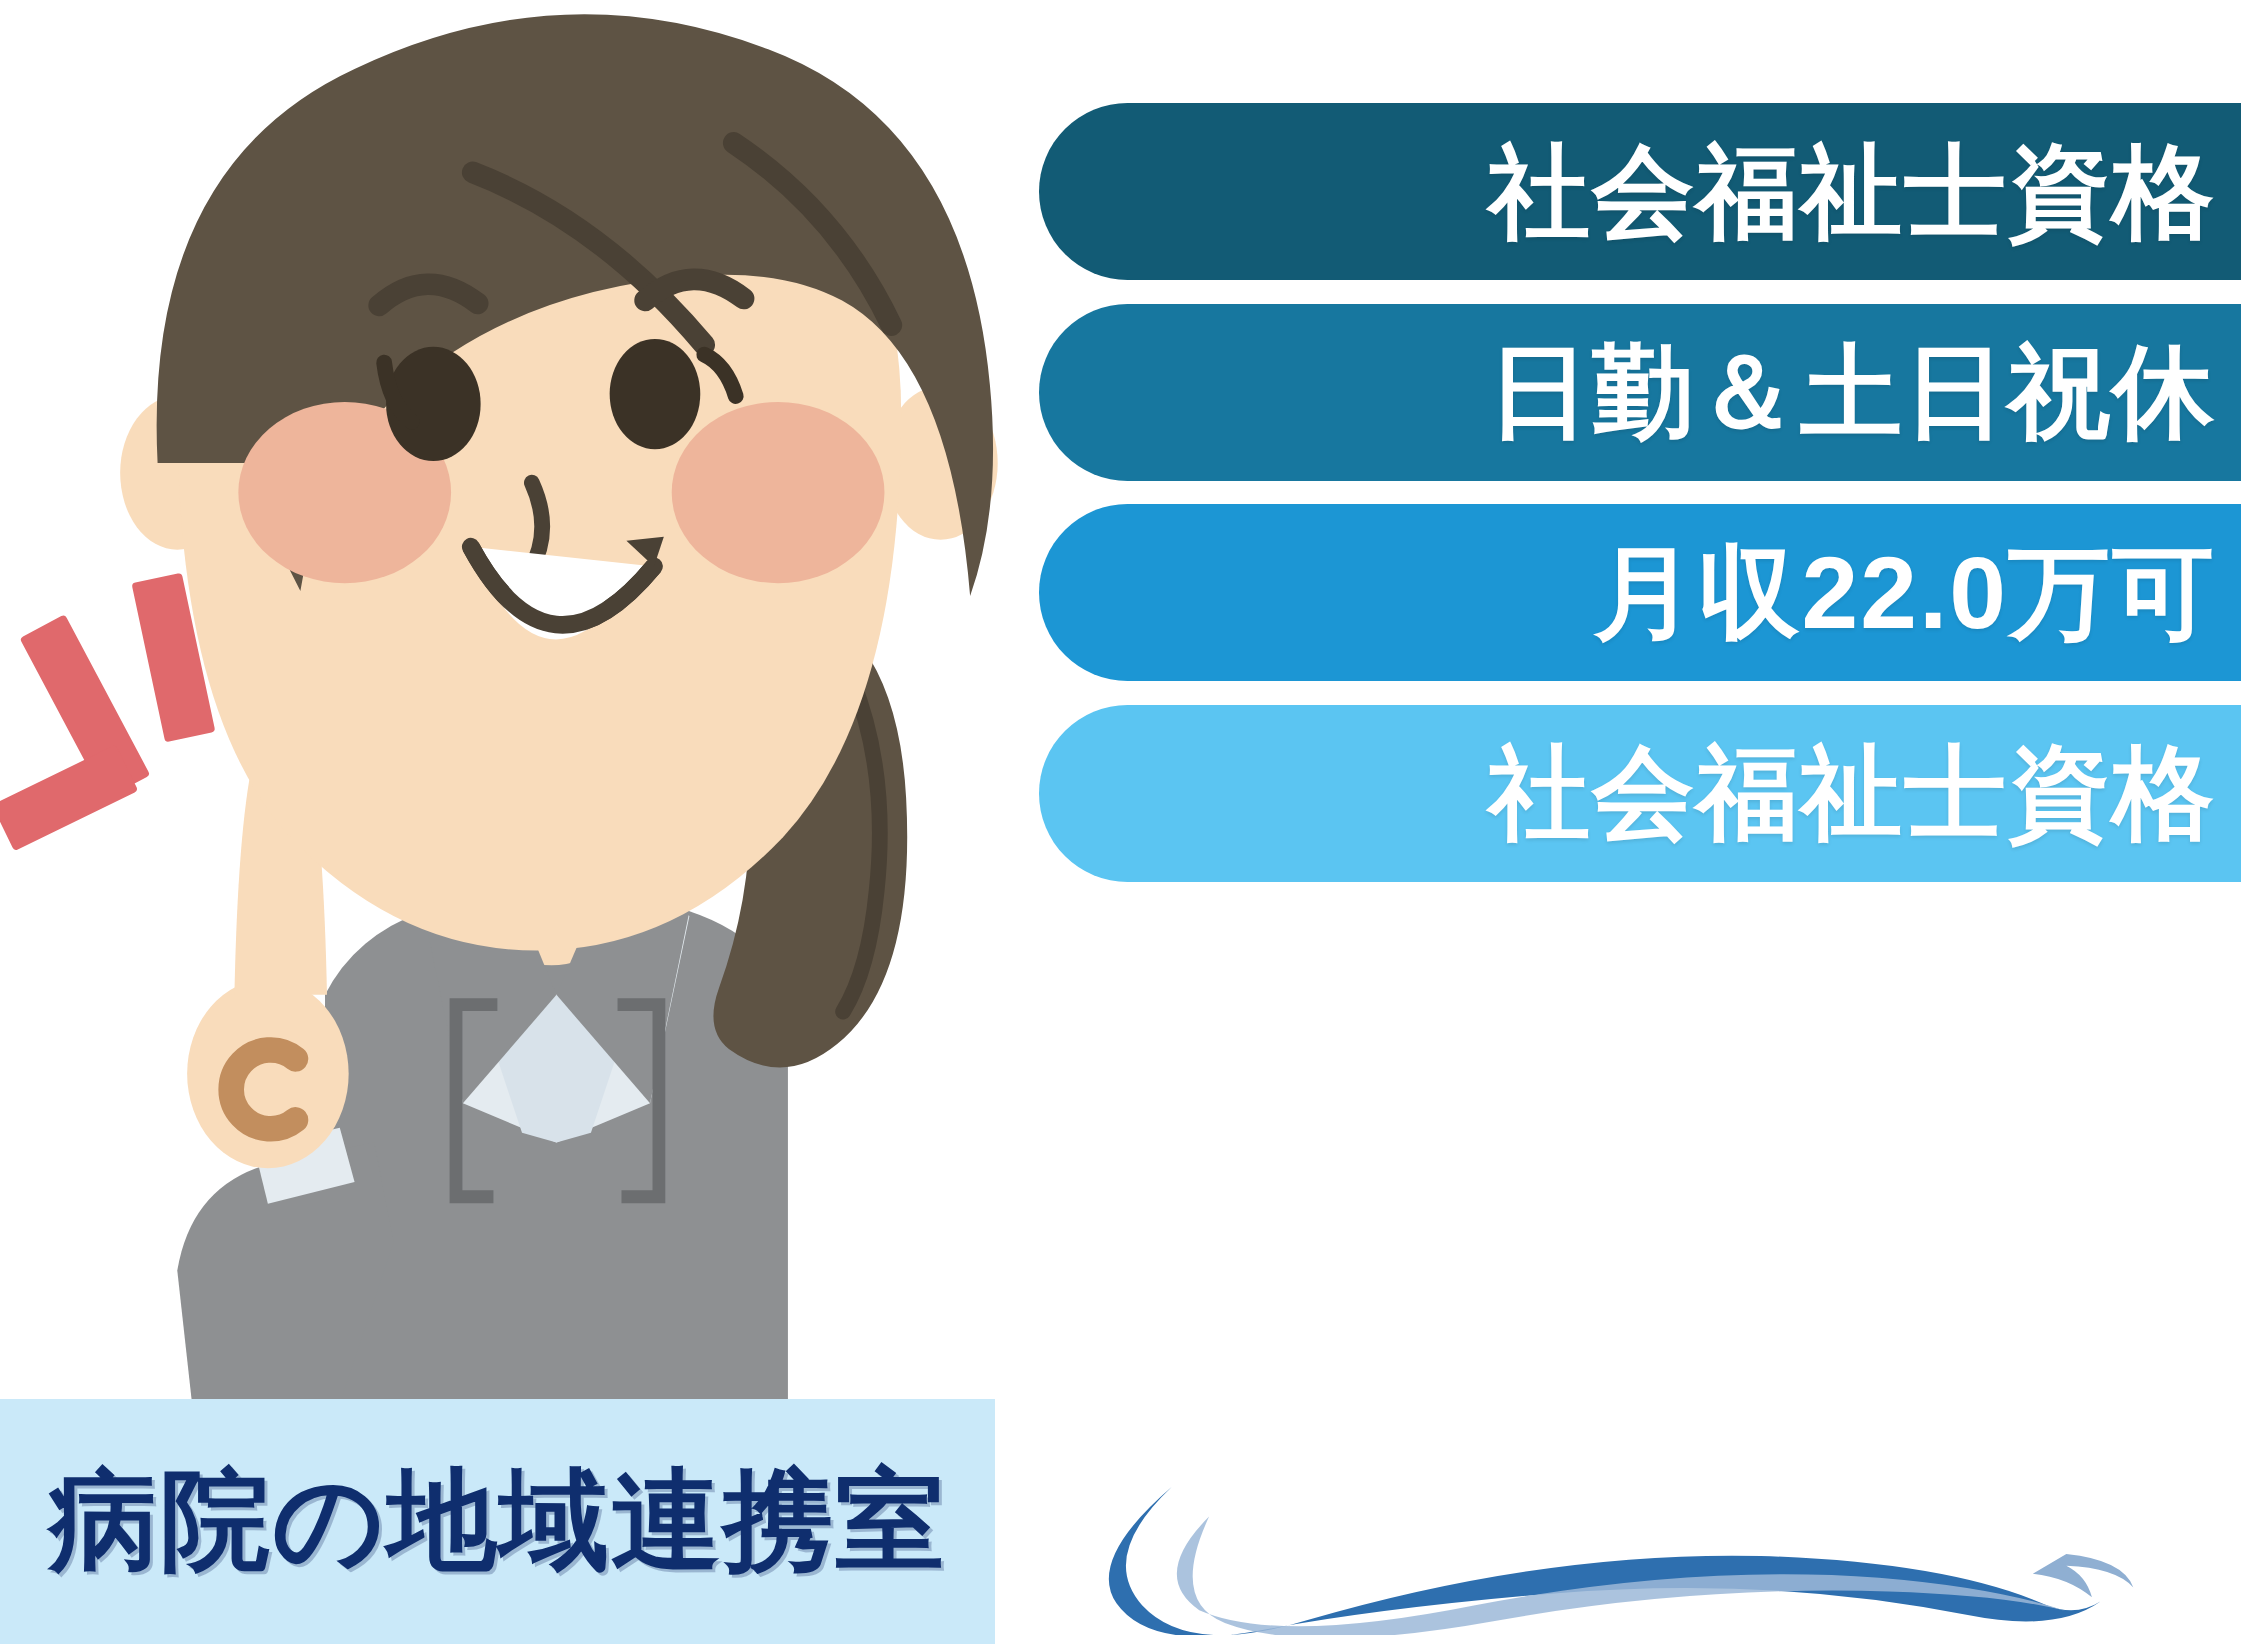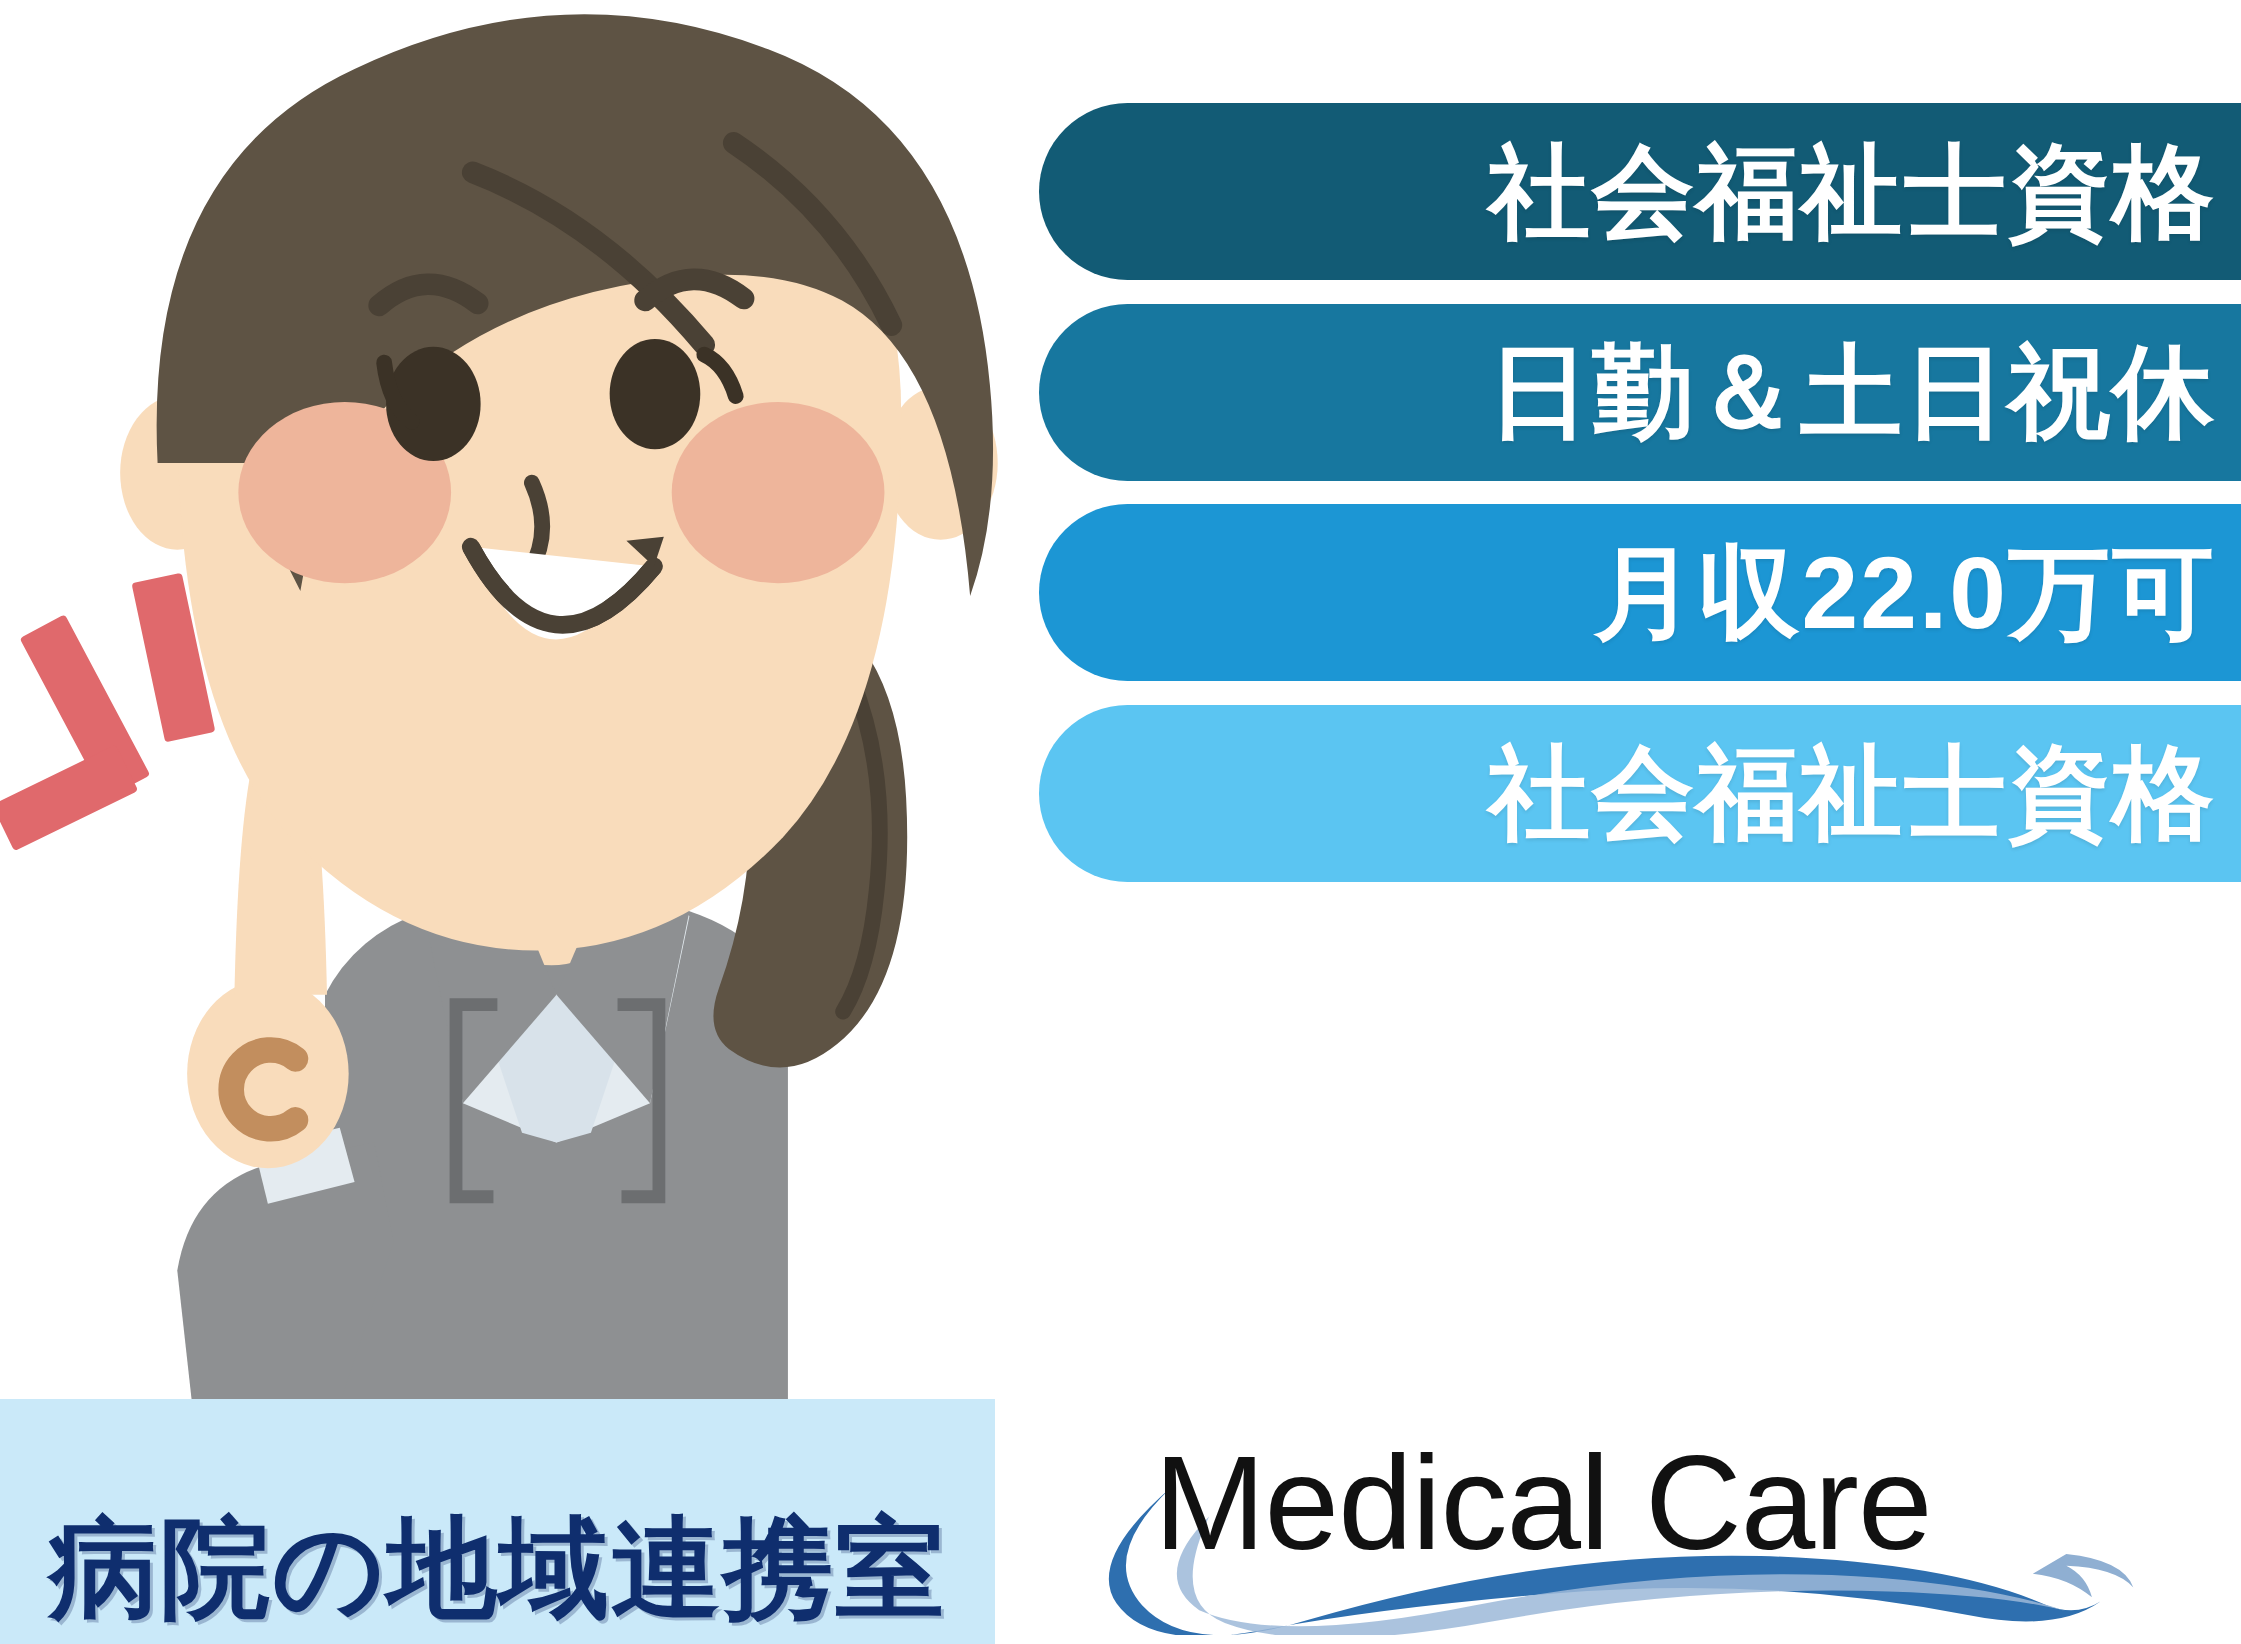--- a/index.html
+++ b/index.html
@@ -49,21 +49,21 @@
     text-shadow:0 2px 3.9px rgba(0,0,0,0.10);
   }
 
   
   #bottom-banner {
     position:absolute;
     left:0; top:1399px;
     width:995px; height:245px;
     background:#CAE9F9;
     display:flex;
-    align-items:flex-end;
+    align-items:center;
     justify-content:center;
   }
   #bottom-banner-text {
     color:#0F2E6E;
     font-size:110px;
     font-weight:bold;
     letter-spacing:2px;
     white-space:nowrap;
     text-shadow:3px 3px 0 rgba(10,30,90,0.25);
   }
@@ -190,18 +190,17 @@
     <span id="bottom-banner-text" style="color: rgb(15, 46, 110);">病院の地域連携室</span>
   </div>
 
   <div id="logo-area">
     <div id="logo-inner">
       <svg id="logo-swoosh" viewBox="0 0 1090 230" xmlns="http://www.w3.org/2000/svg">
         <path d="M92 80 Q18 150 62 200 Q110 252 230 215 Q470 145 690 150 Q880 156 980 200 Q1010 212 1035 196 Q990 228 900 210 Q700 170 480 188 Q300 203 180 226 Q70 246 36 198 Q6 154 92 80 Z" fill="#2E6FAF"></path>
         <path d="M130 110 Q70 170 120 205 Q200 240 400 200 Q620 158 810 172 Q930 182 1000 206 Q940 190 820 186 Q620 180 420 216 Q230 250 146 218 Q90 196 130 110 Z" fill="#9CB8D8" opacity="0.85"></path>
         <path d="M1000 148 Q1058 154 1068 182 Q1050 162 1000 160 Q1020 170 1026 192 Q1002 172 966 168 Z" fill="#8FAFD2"></path>
       </svg>
-      <span id="logo-wordmark" style="color: rgb(17, 17, 17);">Medical Care</span>
     </div>
   </div>
 
 </div>
 
 
 </body></html>

